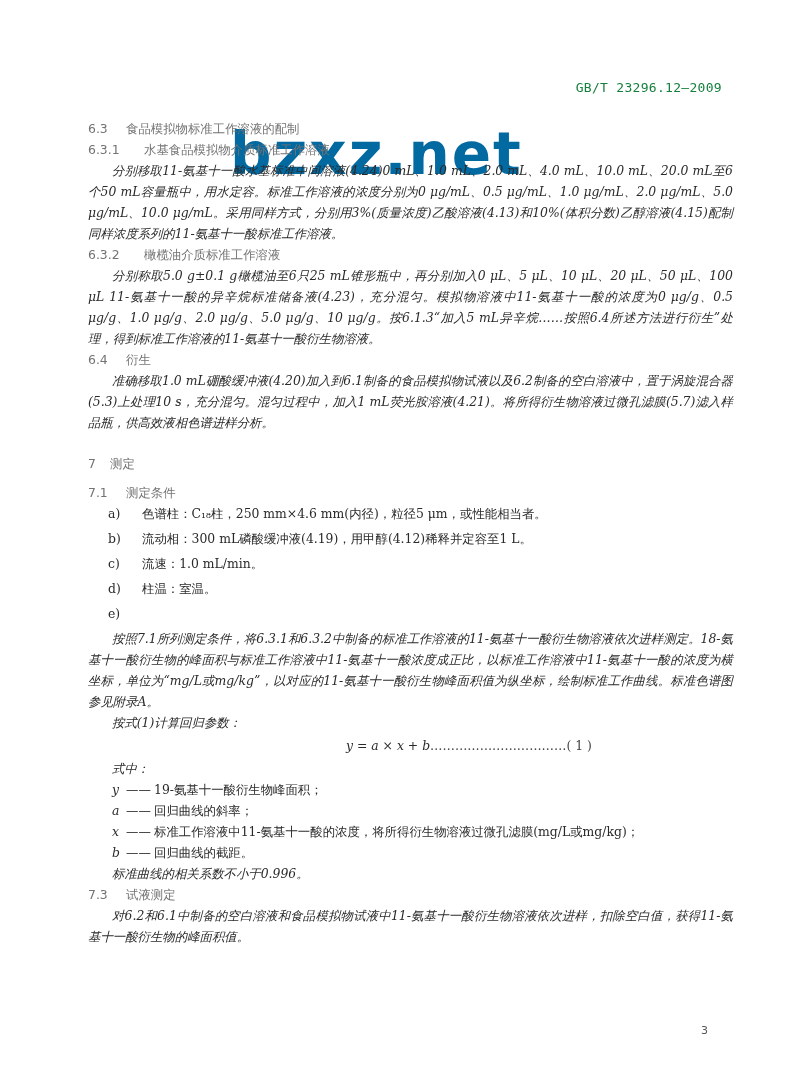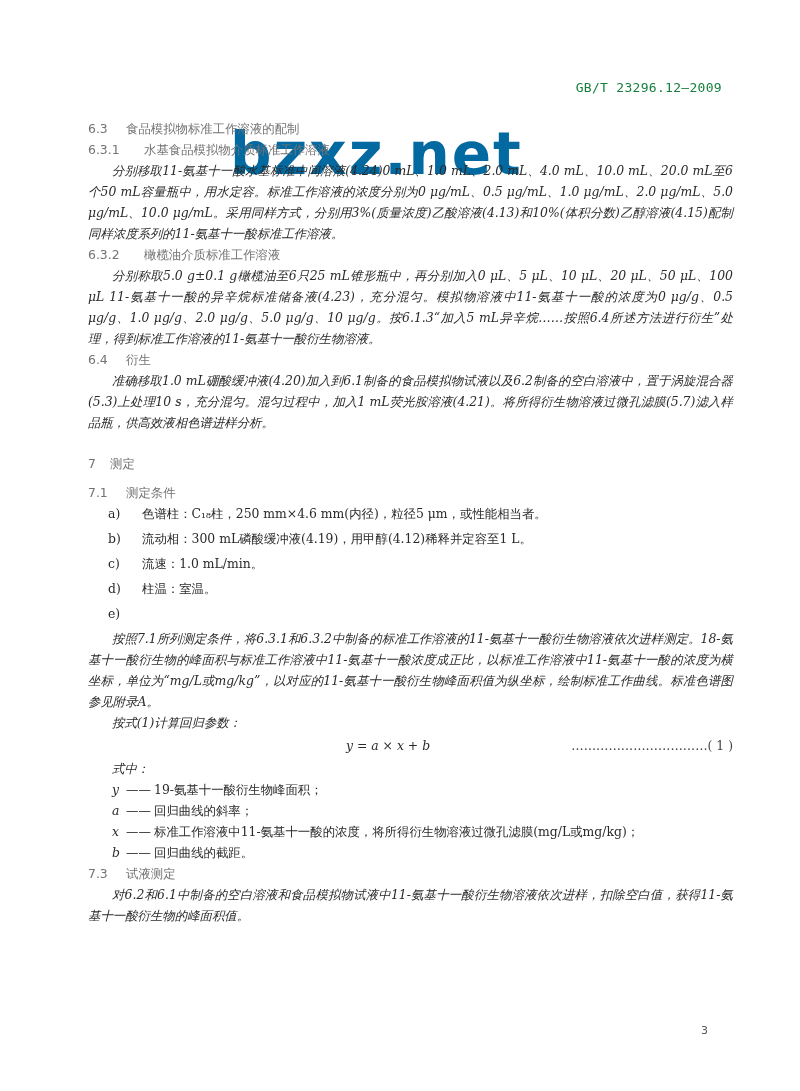--- a/index.html
+++ b/index.html
@@ -12,21 +12,21 @@
                font-family: "DejaVu Sans", sans-serif; color: #0369a1; letter-spacing: 2px; z-index: 0; }
   .content { position: absolute; left: 88px; top: 118px; width: 645px; font-size: 12.4px; line-height: 21px; z-index: 1; }
   .h { font-family: "DejaVu Sans", "Liberation Sans", sans-serif; font-weight: normal; margin: 0; color: #737373; }
   .h .num { display: inline-block; min-width: 38px; }
   .h.h3 .num { min-width: 56px; }
   .h.h1 { margin-top: 20px; margin-bottom: 8px; }
   .h.h1 .num { min-width: 22px; }
   .p { margin: 0; text-indent: 24px; text-align: justify; font-style: italic; }
   .item { margin: 0 0 4px 20px; display: flex; }
   .item .lbl { width: 34px; flex: none; }
-  .formula-row { display: flex; justify-content: space-between; margin: 2px 0 2px 0; }
+  .formula-row { display: flex; justify-content: flex-start; margin: 2px 0 2px 0; }
   .formula { margin-left: 258px; font-style: italic; }
   .eqno { letter-spacing: 0px; color: #444; }
   .where { margin: 0 0 0 24px; font-style: italic; }
   .def { margin: 0 0 0 24px; display: flex; }
   .def .sym { font-style: italic; width: 14px; flex: none; }
   .def .dash { width: 28px; flex: none; }
   .pnum { position: absolute; right: 92px; top: 1024px; font-size: 11px; color: #555; font-family: "DejaVu Sans", sans-serif; }
 </style>
 </head>
 <body>
@@ -101,20 +101,21 @@
     <div class="def">
       <span class="sym">x</span>
         <span class="dash">——</span>
         <span>标准工作溶液中11-氨基十一酸的浓度，将所得衍生物溶液过微孔滤膜(mg/L或mg/kg)；</span>
     </div>
     <div class="def">
       <span class="sym">b</span>
         <span class="dash">——</span>
         <span>回归曲线的截距。</span>
     </div>
+    <div class="where">标准曲线的相关系数不小于0.996。</div>
 
     <div class="h h2">
       <span class="num">7.3</span><span>试液测定</span>
     </div>
     <p class="p">对6.2和6.1中制备的空白溶液和食品模拟物试液中11-氨基十一酸衍生物溶液依次进样，扣除空白值，获得11-氨基十一酸衍生物的峰面积值。</p>
   </div>
 
   <div class="pnum">3</div>
 </div>
 

